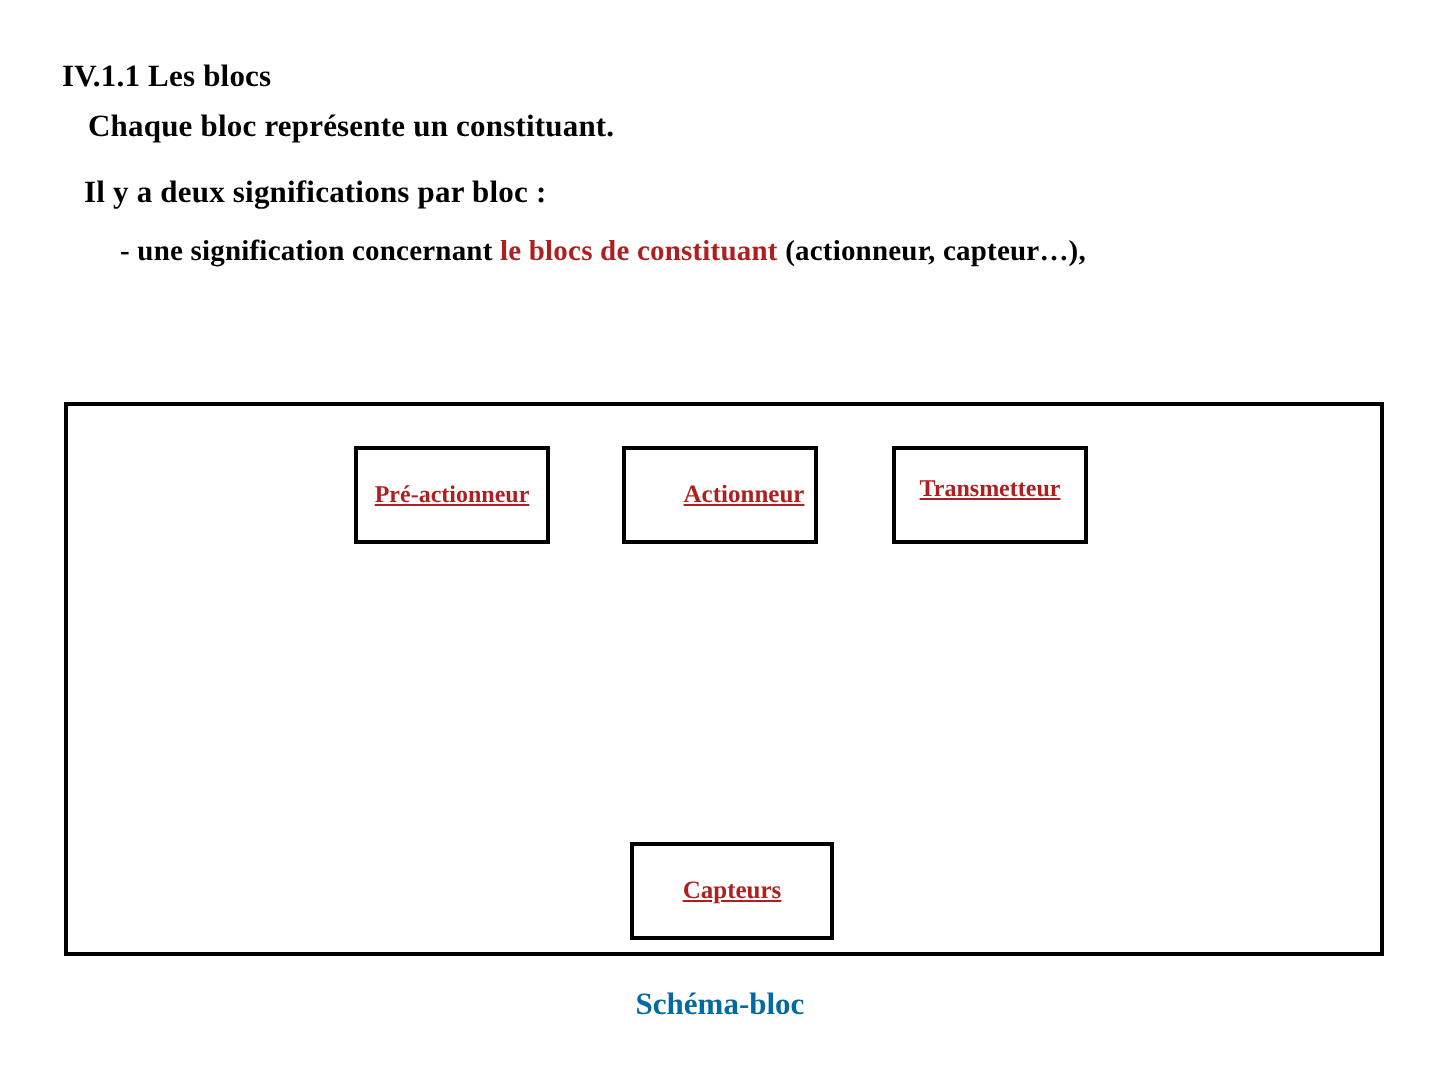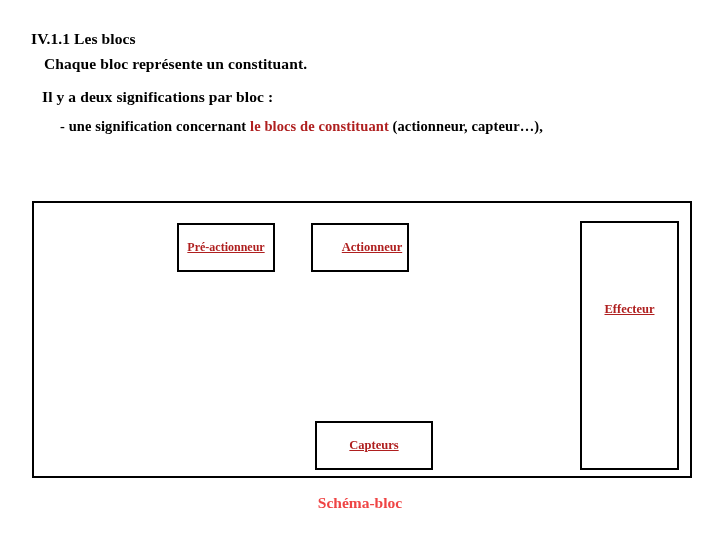--- a/index.html
+++ b/index.html
@@ -126,35 +126,35 @@
     height: 249px;
     font-size: 12.5px;
     align-items: flex-start;
     padding-top: 79px;
   }
 
   
   .blk-capteurs {
     left: 281px;
     top: 218px;
-    width: 118px;
+    width: 102px;
     height: 49px;
     font-size: 12.5px;
   }
 
   
   .caption {
     position: absolute;
     left: 0;
     top: 494px;
     width: 720px;
     text-align: center;
     font-size: 15.5px;
     font-weight: bold;
-    color: #ef4444;
+    color: #0369a1;
   }
 </style>
 </head>
 <body>
 
 <div class="slide-text">
 
   <div class="txt-line heading">IV.1.1  Les blocs</div>
 
   <div class="txt-line line-2">Chaque bloc représente un constituant.</div>
@@ -167,20 +167,20 @@
 
 </div>
 
 <div class="diagram">
 
 
   <div class="blk blk-preact">Pré-actionneur</div>
 
   <div class="blk blk-action">Actionneur</div>
 
+  <div class="blk blk-transm">Transmetteur</div>
 
-  <div class="blk blk-effect">Effecteur</div>
 
   <div class="blk blk-capteurs">Capteurs</div>
 
 </div>
 
 <div class="caption">Schéma-bloc</div>
 
 </body></html>

